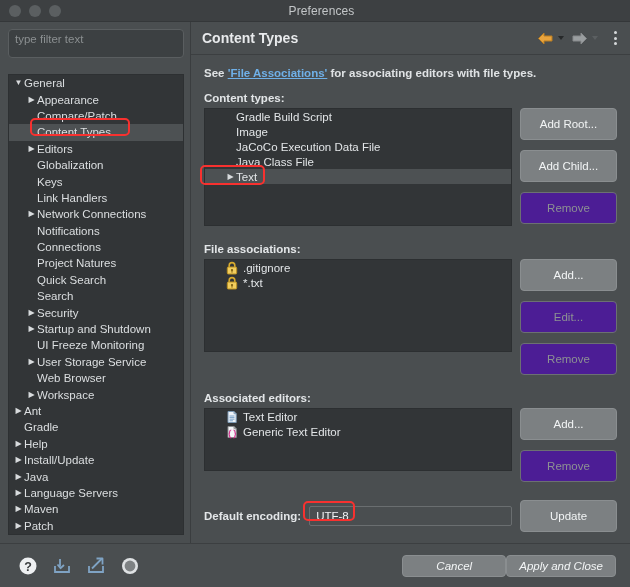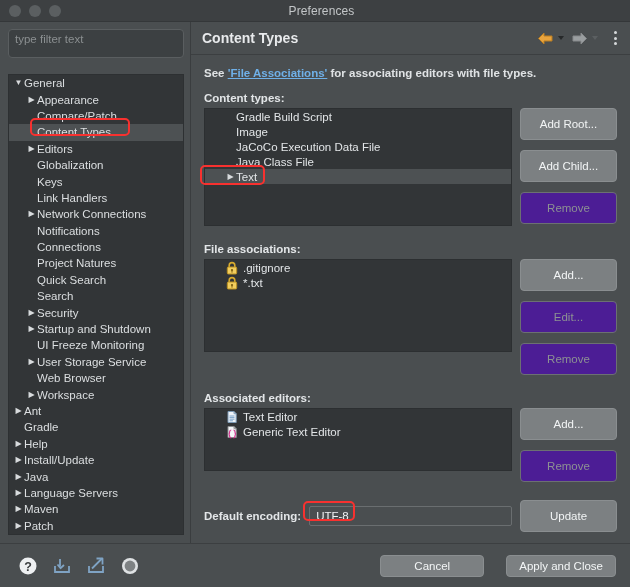--- a/index.html
+++ b/index.html
@@ -181,21 +181,21 @@
   
   .footer {
     height: 44px; flex: 0 0 auto;
     background: #4a4e50;
     border-top: 1px solid #3c3f41;
     display: flex; align-items: center;
     padding: 0 14px 0 17px;
   }
   .footicons { display: flex; align-items: center; gap: 12px; flex: 1 1 auto; }
   .fico { width: 22px; height: 22px; display: block; cursor: pointer; }
-  .footbtns { display: flex; gap: 22px; }
+  .footbtns { display: flex; gap: 0; font-style: italic; }
   .fbtn {
     min-width: 104px; height: 22px;
     border-radius: 4px;
     background: #7c8082;
     border: 1px solid #8a8e90;
     color: #f3f5f6;
     font-size: 11.5px;
     display: flex; align-items: center; justify-content: center;
     padding: 0 12px;
     cursor: pointer; user-select: none;

